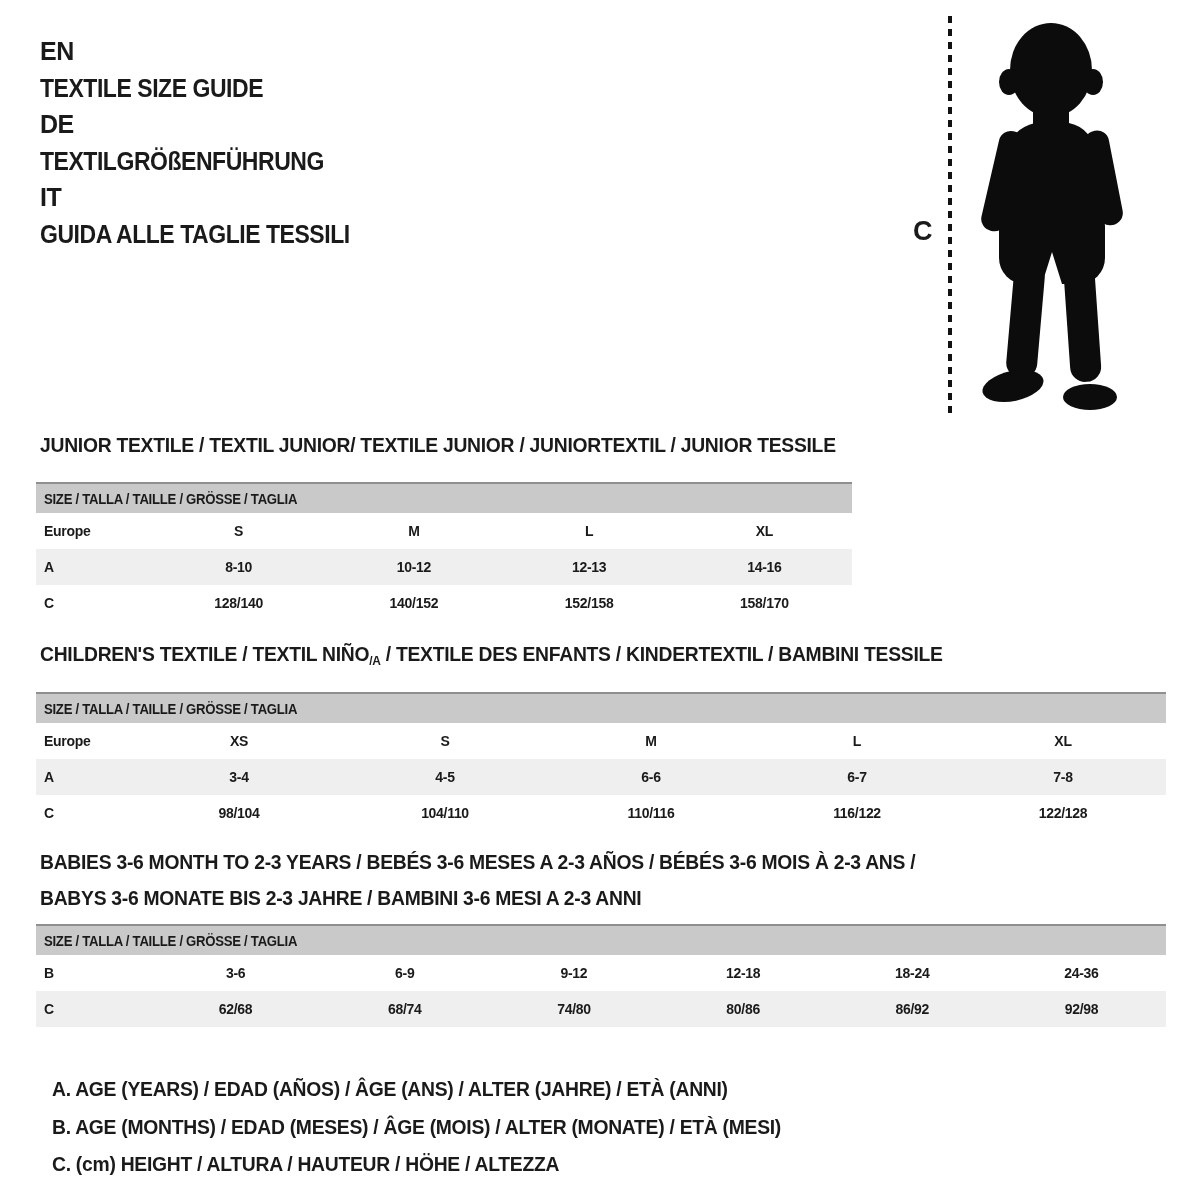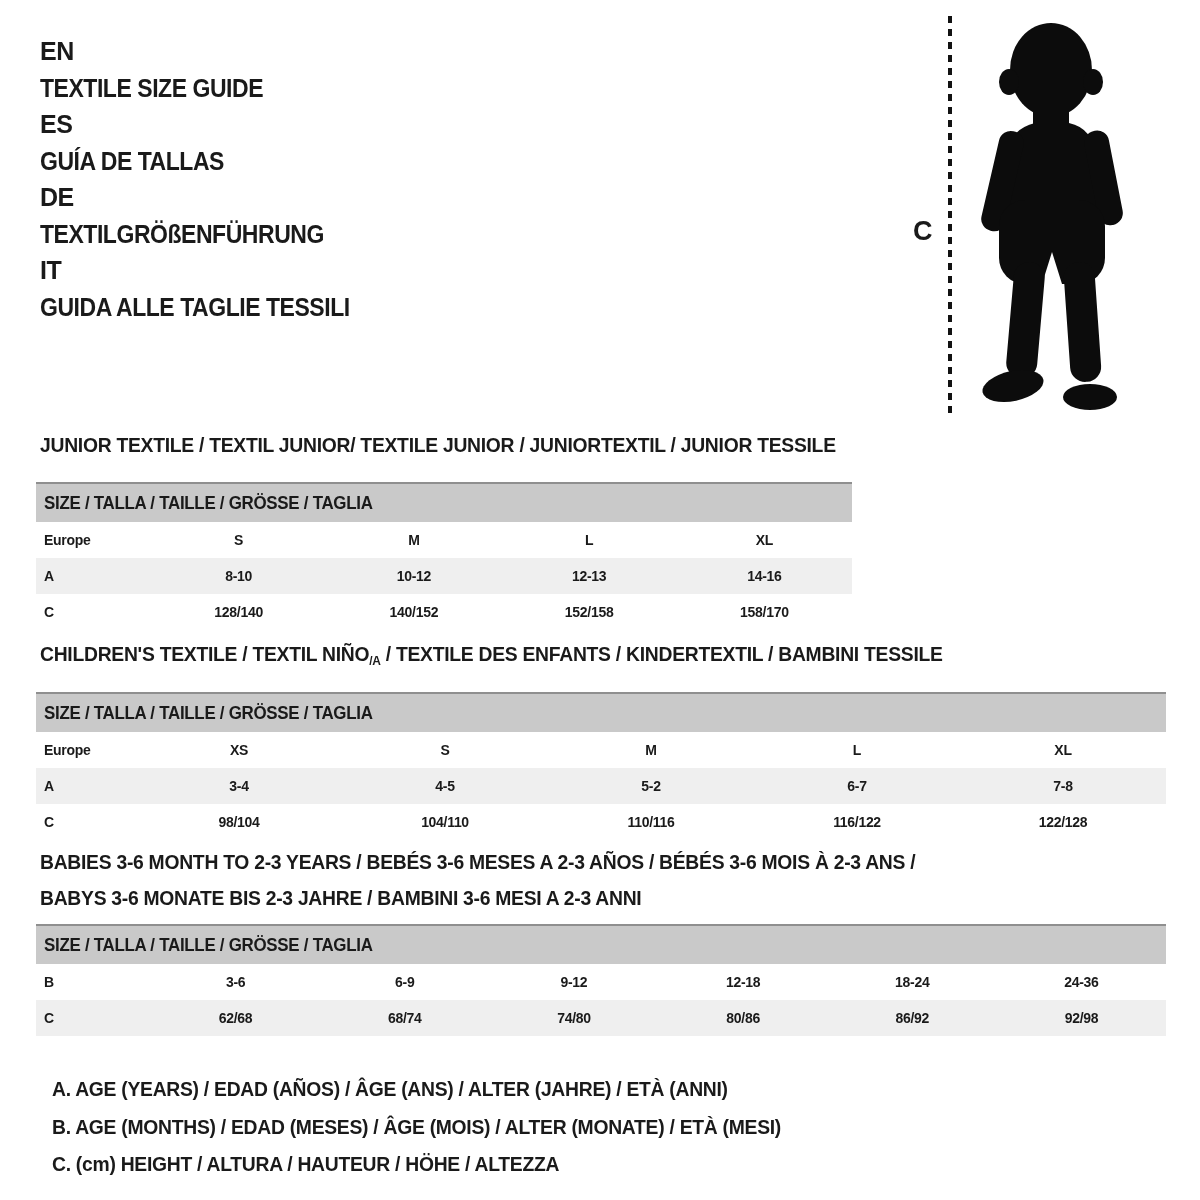--- a/index.html
+++ b/index.html
@@ -38,23 +38,23 @@
   .section-title {
     position: absolute; left: 40px;
     font-size: 21px; font-weight: 700; letter-spacing: -0.3px;
     transform: scaleX(0.92); transform-origin: left center; white-space: nowrap;
   }
   .sub-a { font-size: 13px; vertical-align: -4px; font-weight: 700; }
 
   
   .size-table { position: absolute; left: 36px; }
   .band {
-    height: 40px; background: #c9c9c9; border-top: 2px solid #8f8f8f;
+    height: 31px; background: #c9c9c9; border-top: 2px solid #8f8f8f;
     display: flex; align-items: center; padding-left: 8px;
-    font-size: 18px; font-weight: 700; letter-spacing: -0.3px;
+    font-size: 14px; font-weight: 700; letter-spacing: -0.3px;
   }
   .band span { transform: scaleX(0.94); transform-origin: left center; white-space: nowrap; }
   .trow {
     display: flex; align-items: center; height: 36px;
     font-size: 14px; font-weight: 700; letter-spacing: -0.3px;
   }
   .trow.shaded { background: #efefef; }
   .rlabel { width: 115px; padding-left: 8px; }
   .rlabel.narrow { width: 100px; }
   .cell { flex: 1; text-align: center; }
@@ -66,24 +66,20 @@
     transform: scaleX(0.92); transform-origin: left center; white-space: nowrap;
   }
 </style>
 </head>
 <body>
 
 <div class="lang-block">
   <div class="lang-row">
     <div class="lang-code">EN</div>
     <div class="lang-title">TEXTILE SIZE GUIDE</div>
-  </div>
-  <div class="lang-row">
-    <div class="lang-code">ES</div>
-    <div class="lang-title">GUÍA DE TALLAS</div>
   </div>
   <div class="lang-row">
     <div class="lang-code">DE</div>
     <div class="lang-title">TEXTILGRÖßENFÜHRUNG</div>
   </div>
   <div class="lang-row">
     <div class="lang-code">IT</div>
     <div class="lang-title">GUIDA ALLE TAGLIE TESSILI</div>
   </div>
 </div>
@@ -156,21 +152,21 @@
     <div class="cell">XS</div>
     <div class="cell">S</div>
     <div class="cell">M</div>
     <div class="cell">L</div>
     <div class="cell">XL</div>
   </div>
   <div class="trow shaded">
     <div class="rlabel narrow">A</div>
     <div class="cell">3-4</div>
     <div class="cell">4-5</div>
-    <div class="cell">5-2</div>
+    <div class="cell">6-6</div>
     <div class="cell">6-7</div>
     <div class="cell">7-8</div>
   </div>
   <div class="trow">
     <div class="rlabel narrow">C</div>
     <div class="cell">98/104</div>
     <div class="cell">104/110</div>
     <div class="cell">110/116</div>
     <div class="cell">116/122</div>
     <div class="cell">122/128</div>

